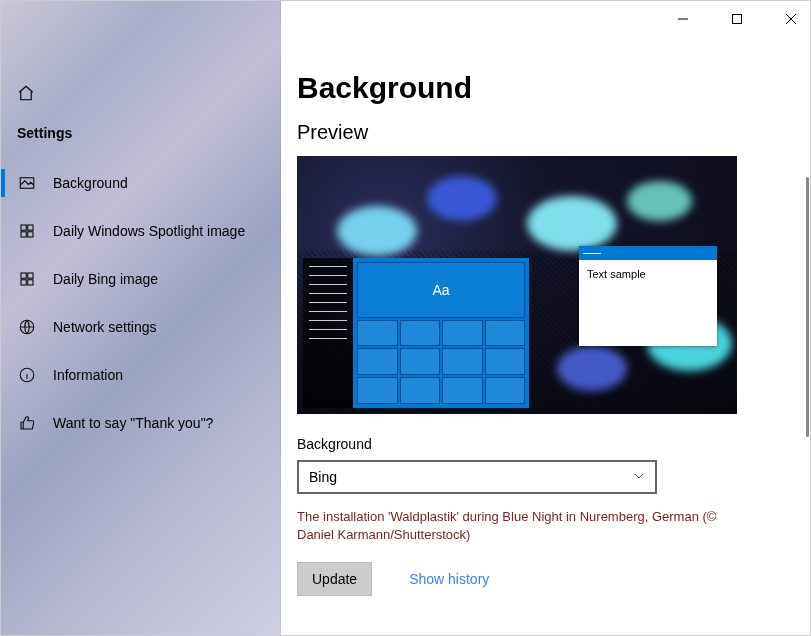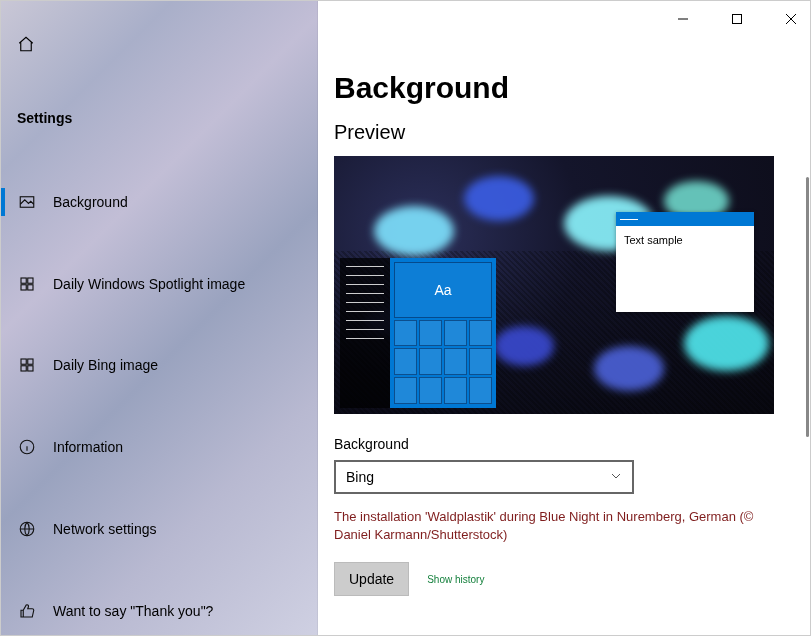--- a/index.html
+++ b/index.html
@@ -16,29 +16,28 @@
     display: flex;
     width: 811px;
     height: 636px;
     border: 1px solid #ccc;
     box-sizing: border-box;
     position: relative;
   }
 
   
   .sidebar {
-    width: 317px;
+    width: 280px;
     height: 100%;
     background: linear-gradient(135deg, #c9c7d6 0%, #a9afc9 18%, #c2bed6 35%, #9aa3bf 55%, #b8b9d1 75%, #cfd0e2 100%);
     box-shadow: inset -1px 0 0 rgba(0,0,0,0.05);
     display: flex;
     flex-direction: column;
-    padding-top: 29px;
-    box-sizing: border-box;
-    justify-content: space-between;
+    padding-top: 78px;
+    box-sizing: border-box;
   }
   .home-row {
     padding: 2px 16px 6px 16px;
     display: flex;
     align-items: center;
     height: 28px;
   }
   .home-row svg { width: 18px; height: 18px; }
   .settings-header {
     padding: 10px 16px 18px 16px;
@@ -130,21 +129,21 @@
   .crowd { position:absolute; left:0; right:0; top:95px; bottom:0; background:
     repeating-linear-gradient(45deg, rgba(0,0,0,0.25) 0 2px, transparent 2px 4px),
     linear-gradient(180deg, rgba(0,0,0,0) 0%, rgba(0,0,0,0.4) 100%);
   }
 
   
   .pv-taskbar {
     position: absolute;
     left: 6px;
     bottom: 6px;
-    width: 156px;
+    width: 226px;
     height: 150px;
     display: flex;
   }
   .pv-taskpane {
     width: 50px;
     background: rgba(0,0,0,0.7);
     display: flex;
     flex-direction: column;
     padding: 8px 6px;
     box-sizing: border-box;
@@ -159,21 +158,21 @@
     grid-template-columns: repeat(4, 1fr);
     grid-template-rows: repeat(5, 1fr);
     gap: 2px;
     box-sizing: border-box;
   }
   .pv-tiles .tile { background: rgba(255,255,255,0.12); border: 1px solid rgba(0,40,90,0.6); }
   .pv-tiles .big { grid-column: span 4; grid-row: span 2; display:flex; align-items:center; justify-content:center; color:#fff; font-size:14px; border:1px solid rgba(0,40,90,0.6); background: rgba(255,255,255,0.05);}
   .pv-window {
     position: absolute;
     right: 20px;
-    top: 56px;
+    top: 90px;
     width: 138px;
     height: 100px;
     background: #fff;
     box-shadow: 0 1px 4px rgba(0,0,0,0.4);
   }
   .pv-window .titlebar {
     height: 14px;
     background: #0078d4;
     display: flex;
     align-items: center;
@@ -184,21 +183,21 @@
     padding: 8px 8px;
     font-size: 11px;
   }
 
   .field-label {
     margin-top: 22px;
     font-size: 14px;
   }
   .select {
     margin-top: 8px;
-    width: 300px;
+    width: 360px;
     height: 34px;
     border: 2px solid #666;
     display: flex;
     align-items: center;
     justify-content: space-between;
     padding: 0 10px;
     font-size: 14px;
     background: #fff;
     cursor: pointer;
     box-sizing: border-box;
@@ -210,32 +209,32 @@
     font-size: 13px;
     color: #7f1d1d;
     line-height: 1.4;
     max-width: 440px;
   }
 
   .action-row {
     margin-top: 18px;
     display: flex;
     align-items: center;
-    gap: 18px;
+    gap: 37px;
   }
   .btn {
     padding: 8px 14px;
     background: #ccc;
     border: 1px solid #bbb;
     font-size: 14px;
     cursor: pointer;
   }
   .link {
-    color: #15803d;
-    font-size: 10px;
+    color: #3b82f6;
+    font-size: 14px;
     cursor: pointer;
   }
 
   .right-scroll-indicator {
     position: absolute;
     right: 1px;
     top: 176px;
     width: 3px;
     height: 260px;
     background: #888;
@@ -289,35 +288,35 @@
             <rect x="13" y="13" width="7" height="7"></rect>
         </svg>
       </span>
       <span>Daily Bing image</span>
     </div>
 
     <div class="nav-item">
       <span class="icon">
         <svg viewBox="0 0 24 24" fill="none" stroke-width="1.5">
           <circle cx="12" cy="12" r="9"></circle>
+            <path d="M3 12 H21 M12 3 C8 7 8 17 12 21 M12 3 C16 7 16 17 12 21"></path>
+        </svg>
+      </span>
+      <span>Network settings</span>
+    </div>
+
+    <div class="nav-item">
+      <span class="icon">
+        <svg viewBox="0 0 24 24" fill="none" stroke-width="1.5">
+          <circle cx="12" cy="12" r="9"></circle>
             <line x1="12" y1="8" x2="12" y2="8"></line>
             <line x1="12" y1="11" x2="12" y2="17"></line>
         </svg>
       </span>
       <span>Information</span>
-    </div>
-
-    <div class="nav-item">
-      <span class="icon">
-        <svg viewBox="0 0 24 24" fill="none" stroke-width="1.5">
-          <circle cx="12" cy="12" r="9"></circle>
-            <path d="M3 12 H21 M12 3 C8 7 8 17 12 21 M12 3 C16 7 16 17 12 21"></path>
-        </svg>
-      </span>
-      <span>Network settings</span>
     </div>
 
     <div class="nav-item">
       <span class="icon">
         <svg viewBox="0 0 24 24" fill="none" stroke-width="1.5">
           <path d="M4 20 V11 H7 V20 Z M7 11 L11 4 a2 2 0 0 1 3 2 L13 9 H19 a2 2 0 0 1 2 2 L19 20 H7"></path>
         </svg>
       </span>
       <span>Want to say "Thank you"?</span>
     </div>

